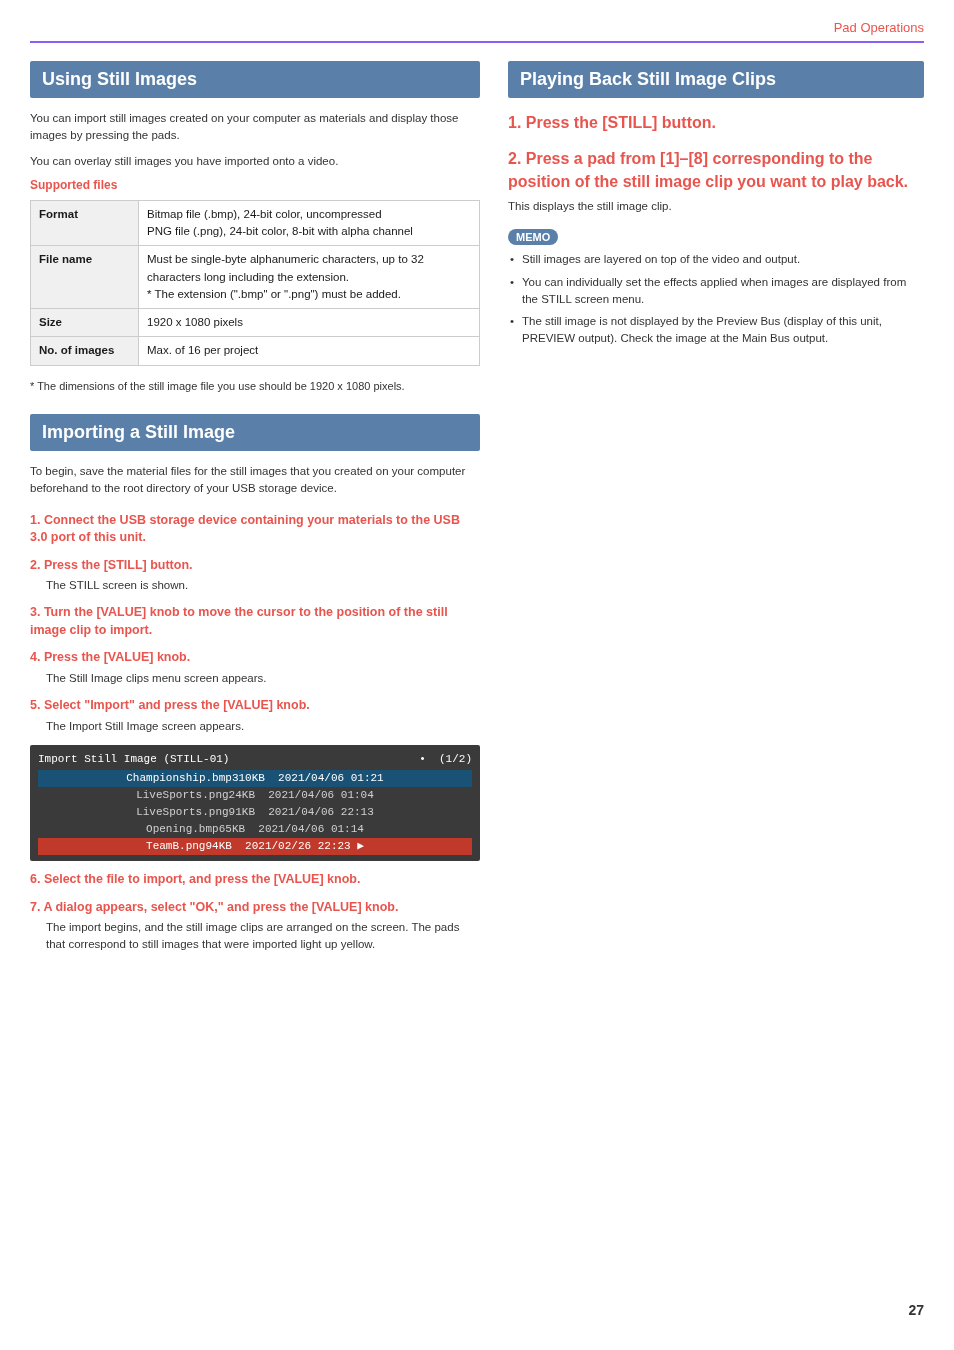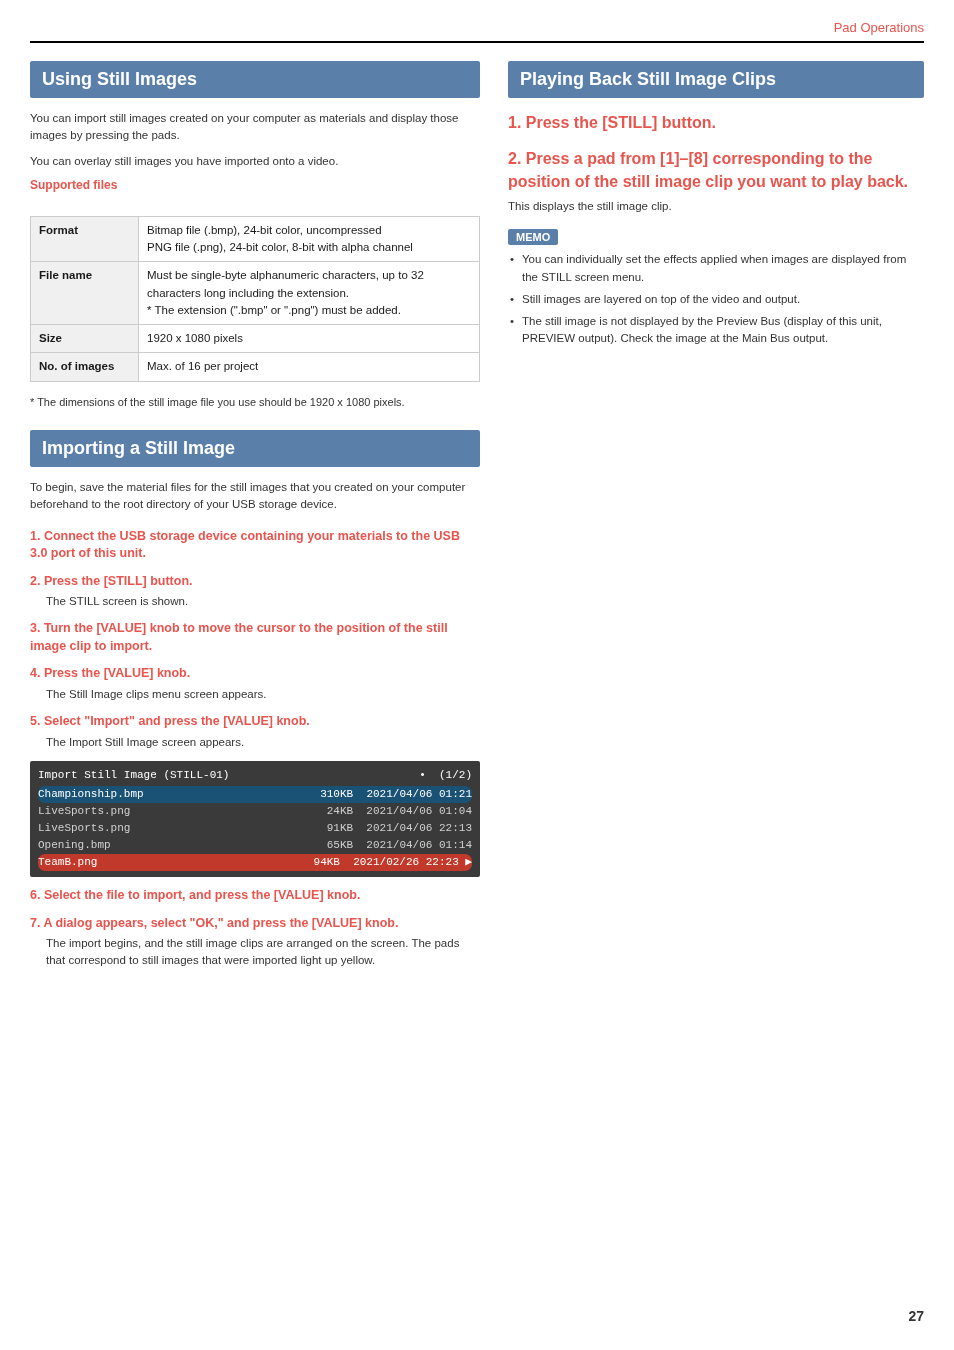--- a/index.html
+++ b/index.html
@@ -20,21 +20,21 @@
       background: #fff;
       padding: 20px 30px 40px 30px;
       position: relative;
     }
 
     
     .top-bar {
       display: flex;
       justify-content: flex-end;
       align-items: center;
-      border-bottom: 2px solid #000000;
+      border-bottom: 2px solid #8b5cf6;
       padding-bottom: 6px;
       margin-bottom: 18px;
     }
 
     .top-bar-title {
       color: #e8554e;
       font-size: 13px;
       font-weight: normal;
     }
 
@@ -80,21 +80,21 @@
       line-height: 1.5;
       color: #333;
       margin-bottom: 8px;
     }
 
     
     .supported-files-label {
       color: #e8554e;
       font-weight: bold;
       font-size: 12px;
-      margin-bottom: 24px;
+      margin-bottom: 8px;
       margin-top: 4px;
     }
 
     
     .spec-table {
       width: 100%;
       border-collapse: collapse;
       margin-bottom: 12px;
       font-size: 11.5px;
     }
@@ -177,22 +177,21 @@
 
     .terminal .t-header {
       color: #ffffff;
       margin-bottom: 2px;
       display: flex;
       justify-content: space-between;
     }
 
     .terminal .t-row {
       display: flex;
-      justify-content: space-between;
-      border-radius: 7px;
+      justify-content: center;
     }
 
     .terminal .t-row.selected {
       background: #1a5276;
       color: #fff;
     }
 
     .terminal .t-row.selected-last {
       background: #c0392b;
       color: #fff;
@@ -224,21 +223,21 @@
     }
 
     .memo-label {
       background: #5a7fa8;
       color: #fff;
       font-weight: bold;
       font-size: 11px;
       padding: 2px 8px;
       display: inline-block;
       margin-bottom: 6px;
-      border-radius: 2px;
+      border-radius: 8px;
     }
 
     .memo-list {
       list-style: none;
       padding: 0;
     }
 
     .memo-list li {
       font-size: 11.5px;
       color: #333;
@@ -251,21 +250,21 @@
     .memo-list li::before {
       content: '•';
       position: absolute;
       left: 2px;
       color: #333;
     }
 
     
     .page-number {
       position: absolute;
-      bottom: 26px;
+      bottom: 32px;
       right: 30px;
       font-size: 14px;
       font-weight: bold;
       color: #333;
     }
   </style>
 </head>
 <body>
 
 <div class="page">
@@ -417,22 +416,22 @@
         <div class="right-step-header">
           <span style="color:#e8554e;font-weight:bold;">2.</span>
           Press a pad from [1]–[8] corresponding to the position of the still image clip you want to play back.
         </div>
         <div class="right-step-body">This displays the still image clip.</div>
       </div>
 
       <div class="memo-box">
         <span class="memo-label">MEMO</span>
         <ul class="memo-list">
+          <li>Still images are layered on top of the video and output.</li>
           <li>You can individually set the effects applied when images are displayed from the STILL screen menu.</li>
-          <li>Still images are layered on top of the video and output.</li>
           <li>The still image is not displayed by the Preview Bus (display of this unit, PREVIEW output). Check the image at the Main Bus output.</li>
         </ul>
       </div>
 
     </div>
   </div>
 
   <div class="page-number">27</div>
 
 </div>

